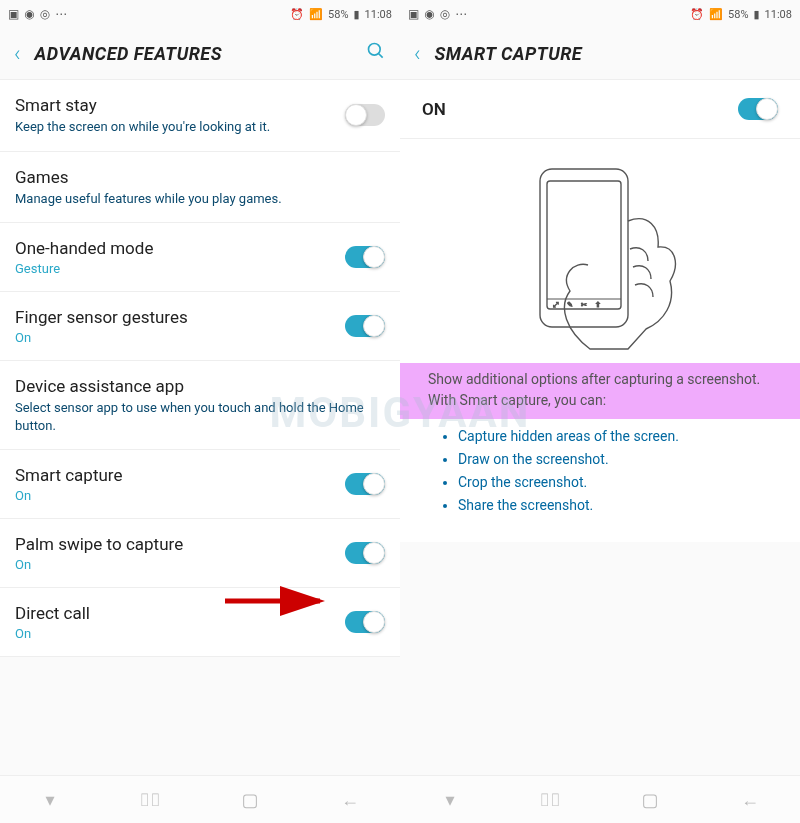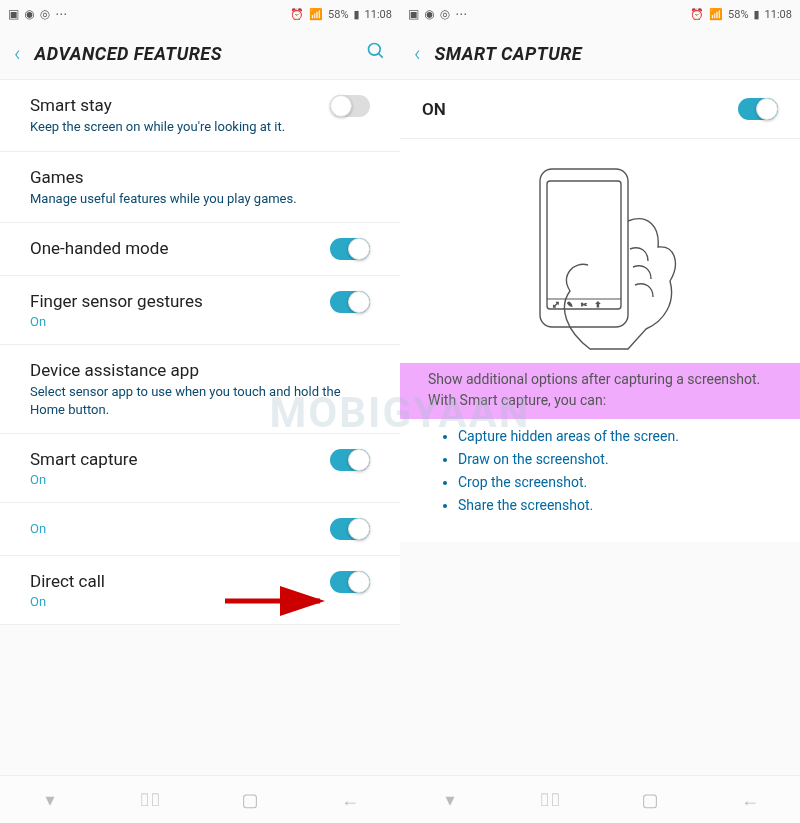--- a/index.html
+++ b/index.html
@@ -6,21 +6,21 @@
 body { font-family: -apple-system, Roboto, sans-serif; background: #f2f2f2; display: flex; width: 800px; height: 823px; overflow: hidden; }
 .phone { width: 400px; height: 823px; background: #fafafa; position: relative; display: flex; flex-direction: column; }
 .statusbar { height: 28px; background: #fafafa; display: flex; justify-content: space-between; align-items: center; padding: 0 8px; font-size: 12px; color: #555; }
 .statusbar .left, .statusbar .right { display: flex; gap: 5px; align-items: center; }
 .statusbar .right span { font-size: 11px; }
 .appbar { height: 52px; display: flex; align-items: center; padding: 0 14px; gap: 14px; border-bottom: 1px solid #eee; background: #fafafa; }
 .back-ic { color: #2aa8c8; font-size: 22px; font-weight: 300; }
 .appbar .title { font-size: 18px; font-weight: 700; letter-spacing: 0.5px; color: #222; flex: 1; font-style: italic; }
 .search-ic { color: #2aa8c8; font-size: 20px; }
 .content { flex: 1; overflow: hidden; }
-.item { padding: 15px 30px; border-bottom: 1px solid #eee; display: flex; justify-content: space-between; background: #fff; }
+.item { padding: 15px 15px; border-bottom: 1px solid #eee; display: flex; align-items: center; justify-content: space-between; background: #fff; }
 .item .txt { flex: 1; padding-right: 12px; }
 .item .label { font-size: 17px; color: #222; }
 .item .desc { font-size: 13px; color: #0c4a6e; margin-top: 3px; line-height: 1.35; }
 .item .sub { font-size: 13px; color: #2aa8c8; margin-top: 3px; }
 .toggle { width: 40px; height: 22px; border-radius: 11px; position: relative; flex-shrink: 0; }
 .toggle .knob { width: 22px; height: 22px; border-radius: 50%; background: #fff; position: absolute; top: 0; box-shadow: 0 1px 3px rgba(0,0,0,.25); border: 1px solid #ddd; }
 .toggle.on { background: #2aa8c8; }
 .toggle.on .knob { right: 0; }
 .toggle.off { background: #ddd; }
 .toggle.off .knob { left: 0; }
@@ -78,20 +78,21 @@
     </div>
     <div class="item">
       <div class="txt">
           <div class="label">Games</div>
           <div class="desc">Manage useful features while you play games.</div>
         </div>
     </div>
     <div class="item">
       <div class="txt">
           <div class="label">One-handed mode</div>
+          <div class="sub">Gesture</div>
         </div>
       <div class="toggle on">
           <div class="knob"></div>
         </div>
     </div>
     <div class="item">
       <div class="txt">
           <div class="label">Finger sensor gestures</div>
           <div class="sub">On</div>
         </div>
@@ -109,20 +110,21 @@
       <div class="txt">
           <div class="label">Smart capture</div>
           <div class="sub">On</div>
         </div>
       <div class="toggle on">
           <div class="knob"></div>
         </div>
     </div>
     <div class="item">
       <div class="txt">
+          <div class="label">Palm swipe to capture</div>
           <div class="sub">On</div>
         </div>
       <div class="toggle on">
           <div class="knob"></div>
         </div>
     </div>
     <div class="item">
       <div class="txt">
           <div class="label">Direct call</div>
           <div class="sub">On</div>

